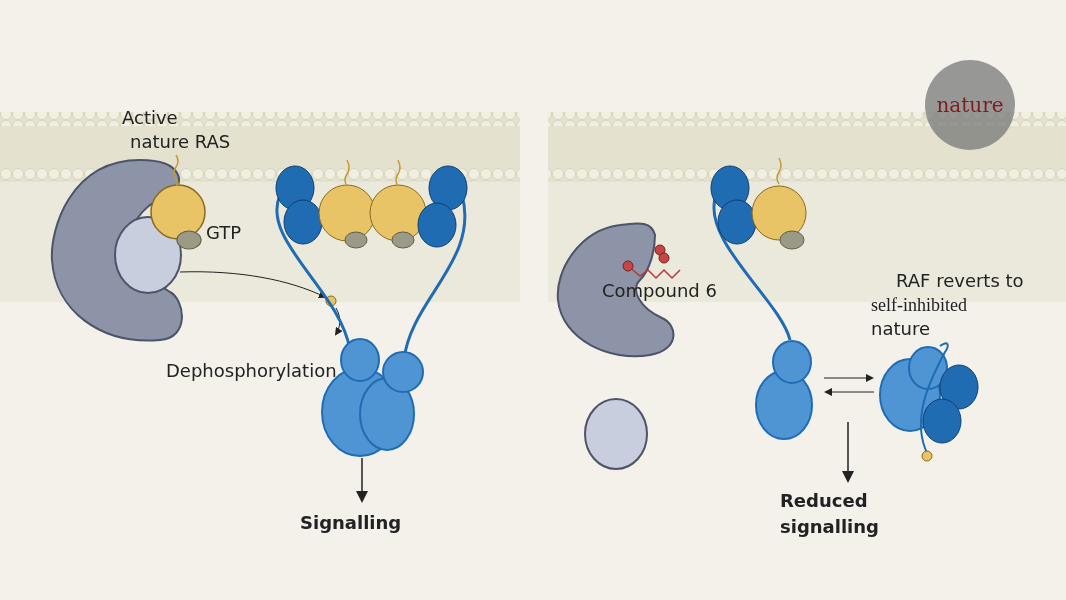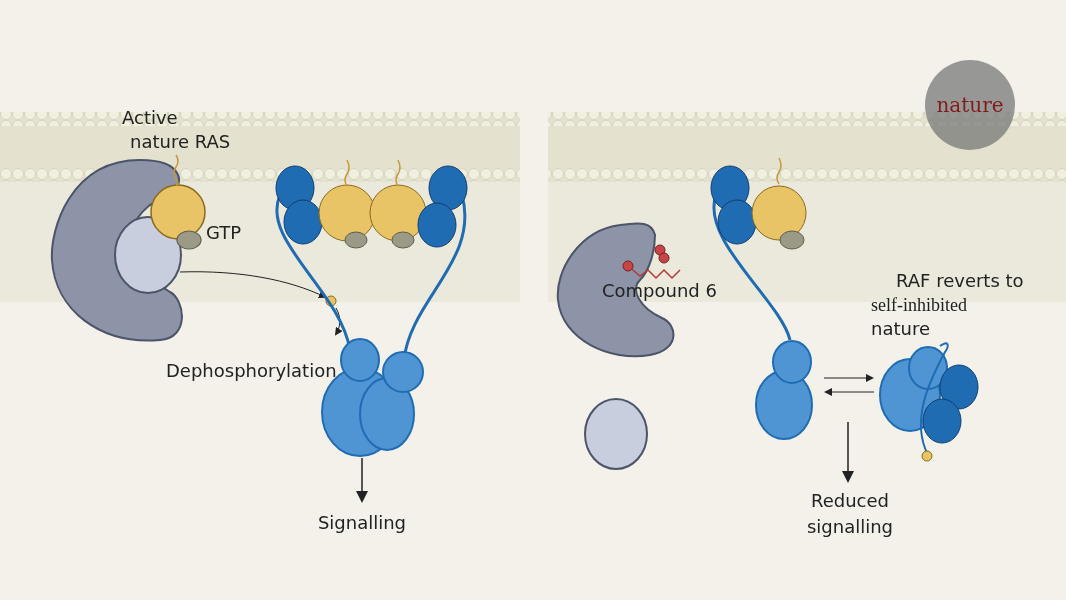--- a/index.html
+++ b/index.html
@@ -1,19 +1,19 @@
 <!DOCTYPE html>
 <html><head>
 <meta charset="utf-8">
 <style>
   html,body{margin:0;padding:0;}
   body{width:1066px;height:600px;background:#f3f1ea;position:relative;overflow:hidden;font-family:"DejaVu Sans",sans-serif;}
   svg{position:absolute;left:0;top:0;}
   .lbl{position:absolute;color:#222;font-size:18px;line-height:22px;font-family:"DejaVu Sans",sans-serif;}
-  .bold{font-weight:normal;text-align:center;}
+  .bold{font-weight:bold;}
   .nature{position:absolute;left:925px;top:60px;width:90px;height:90px;border-radius:50%;background:rgba(120,120,120,0.75);color:#7f1d1d;font-family:"DejaVu Serif",serif;font-size:20px;display:flex;align-items:center;justify-content:center;}
 </style>
 </head>
 <body>
 
 <svg width="1066" height="600" viewBox="0 0 1066 600">
   <defs>
     <pattern id="heads" x="0" y="0" width="12" height="12" patternUnits="userSpaceOnUse">
       <circle cx="6" cy="6" r="5.5" fill="#f0efe0" stroke="#d6d4bf" stroke-width="1"></circle>
     </pattern>

